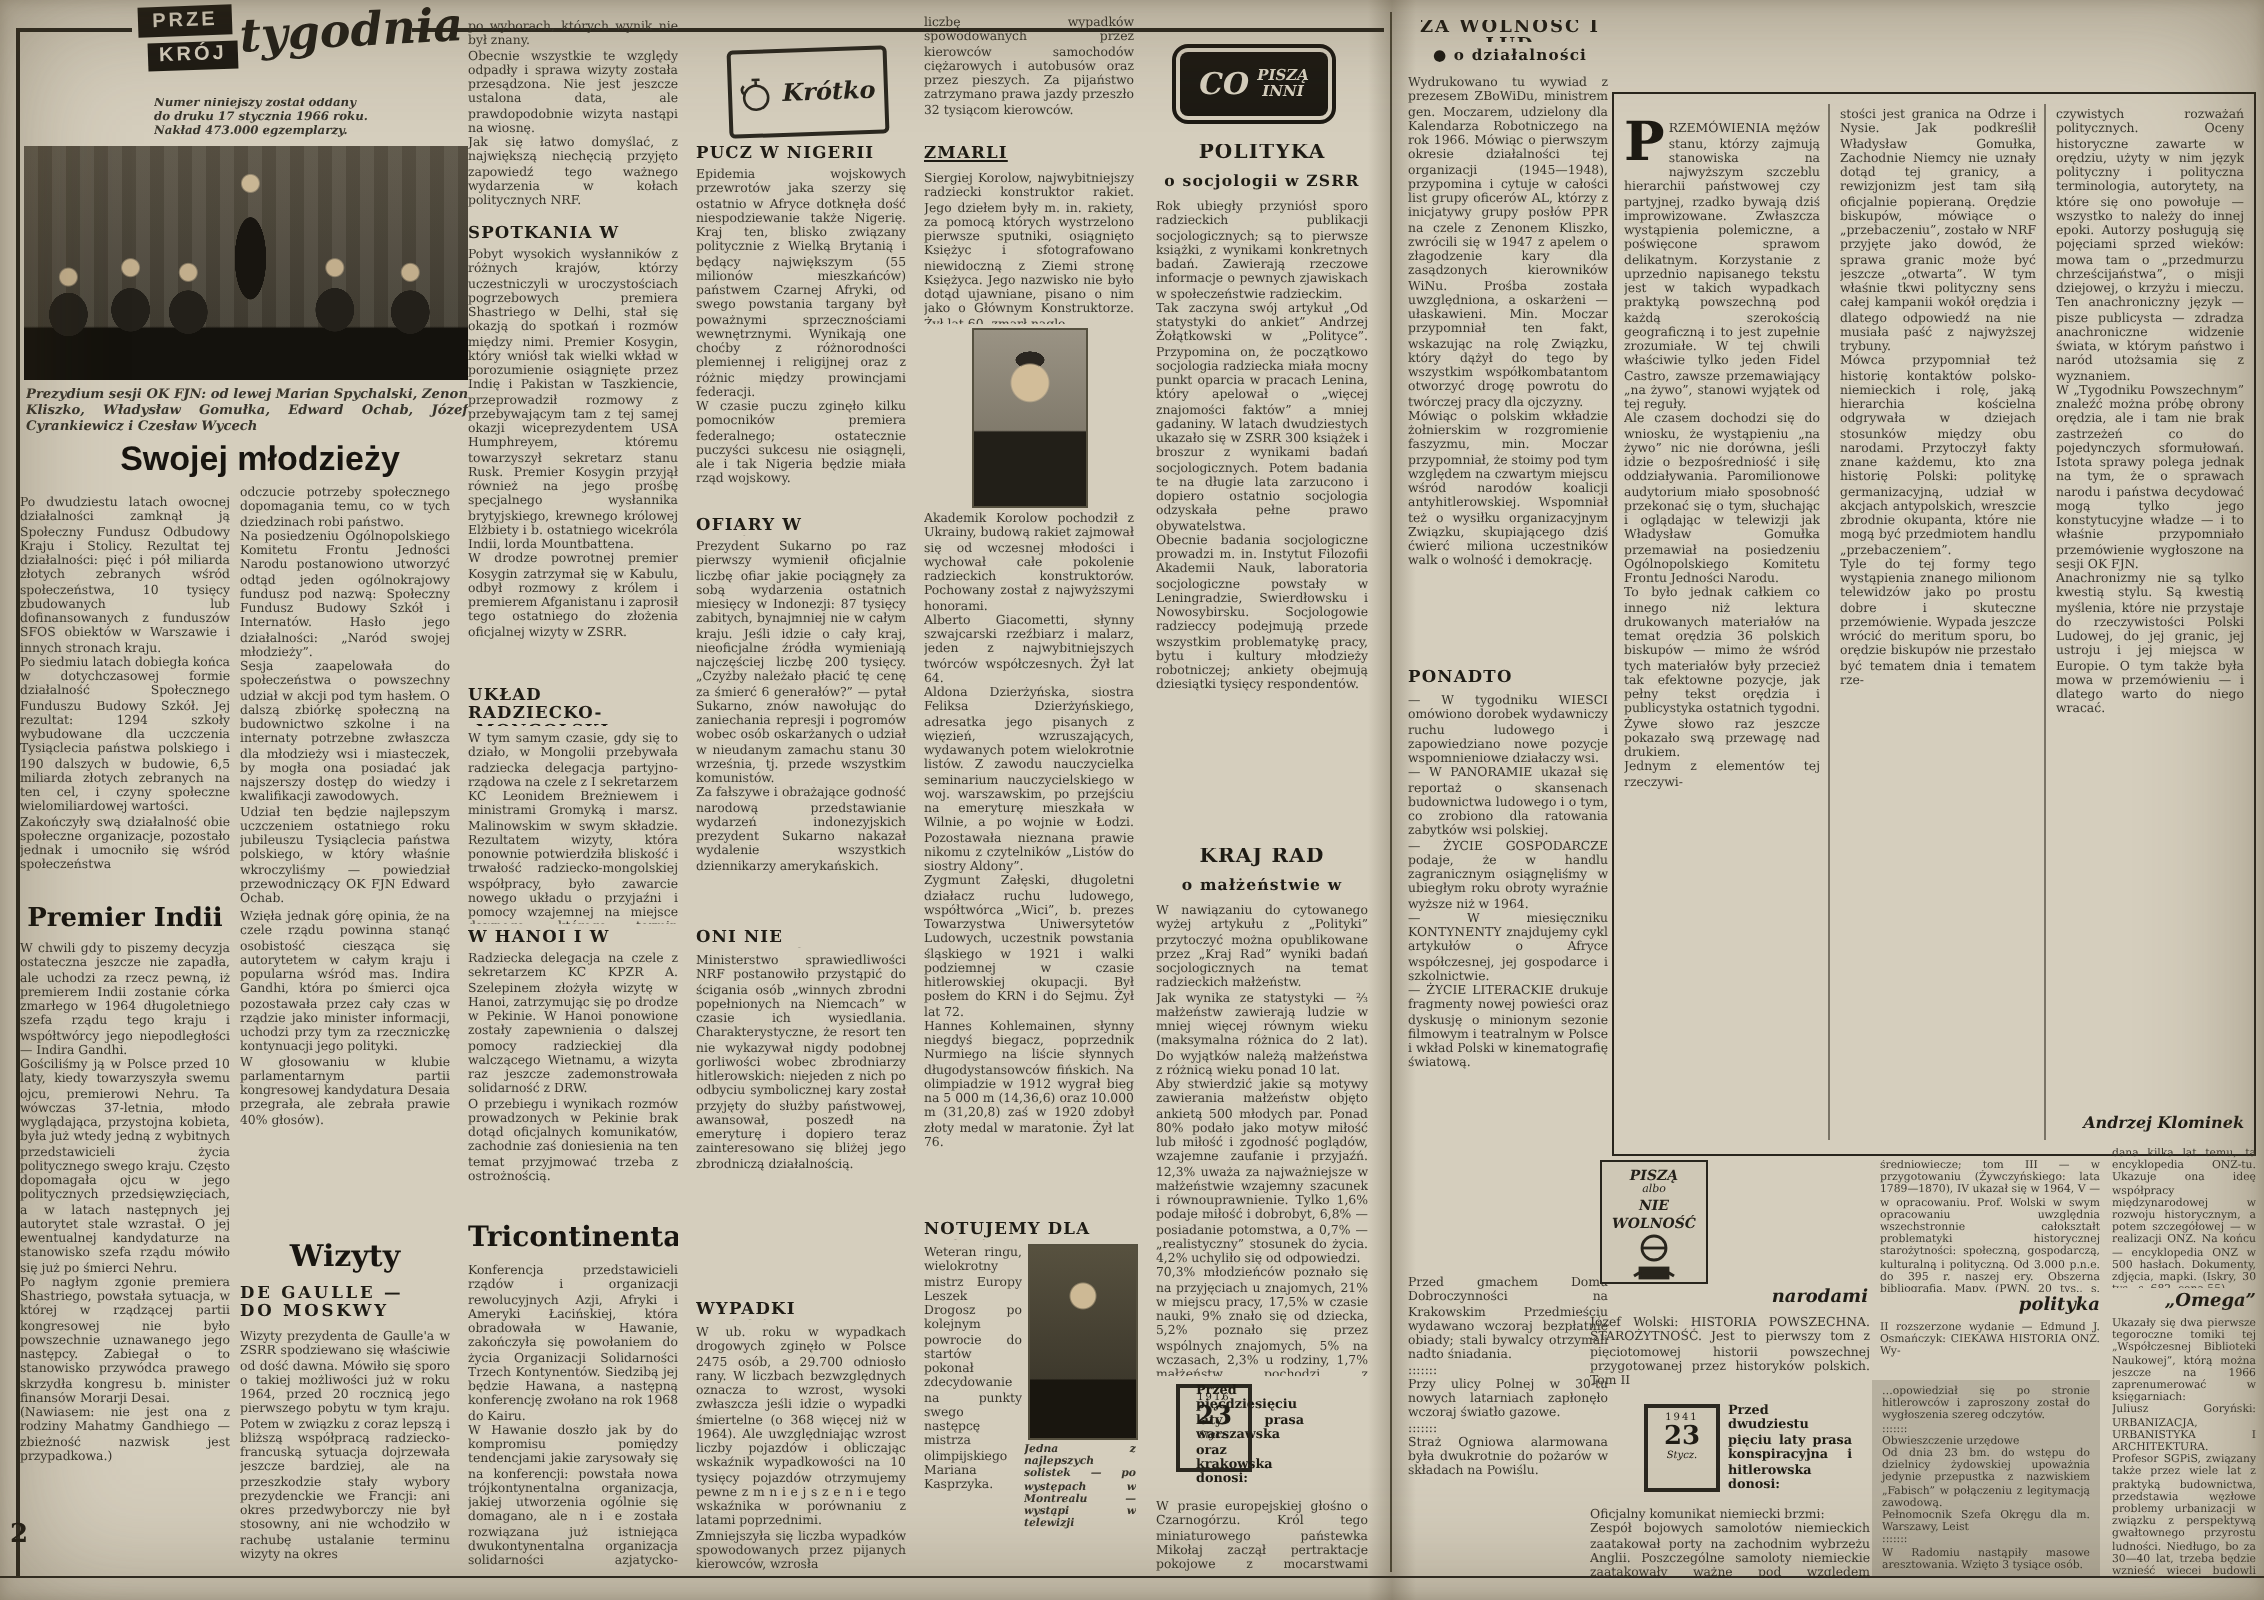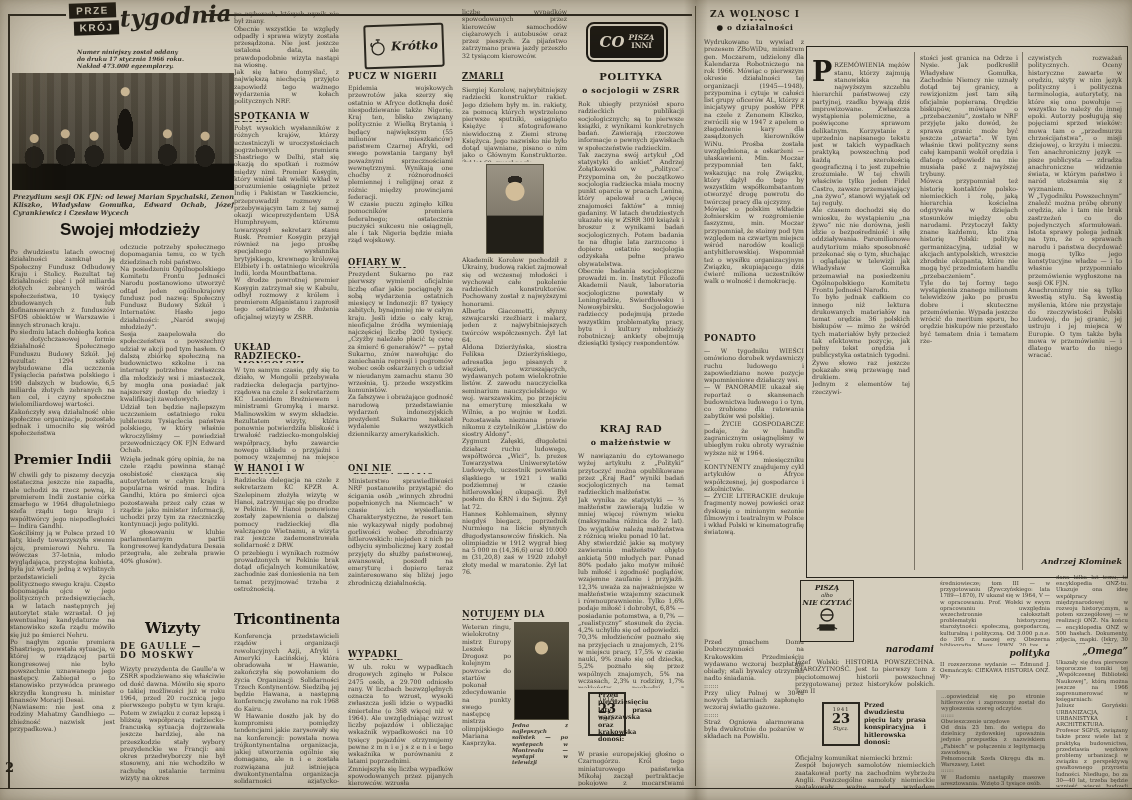--- a/index.html
+++ b/index.html
@@ -143,21 +143,21 @@
   <div class="head abs" style="left:462px;top:610px;width:105px;height:10px;">NOTUJEMY DLA HISTORII:</div>
   <div class="t abs" style="left:462px;top:623px;width:49px;height:150px;">Weteran ringu, wielokrotny mistrz Europy Leszek Drogosz po kolejnym powrocie do startów pokonał zdecydowanie na punkty swego następcę mistrza olimpijskiego Mariana Kasprzyka.</div>
   <div class="photo abs" style="left:514px;top:622px;width:53px;height:96px;
       background-image:radial-gradient(circle 7px at 50% 26%, #cdb995 0 6px, rgba(0,0,0,0) 7px),linear-gradient(0deg,#19160f 0 30%,rgba(0,0,0,0) 31%),linear-gradient(#57513f,#322e24);border:1px solid #55503f;"></div>
   <div class="t abs ital tiny" style="left:512px;top:722px;width:56px;height:60px;font-weight:bold;">Jedna z najlepszych solistek — po występach w Montrealu — wystąpi w telewizji</div>
 
   <div class="abs" style="left:590px;top:26px;width:74px;height:32px;background:#1d1a14;border-radius:4px;display:flex;align-items:center;justify-content:center;gap:4px;outline:2px solid #1d1a14;outline-offset:2px;">
     <span style="color:#d8d1c0;font-weight:bold;font-style:italic;font-size:15px;">CO</span>
     <span style="display:flex;flex-direction:column;line-height:8px;align-items:center;">
       <span style="color:#d8d1c0;font-style:italic;font-weight:bold;font-size:7.5px;">PISZĄ</span>
-      <span style="color:#d8d1c0;font-weight:bold;font-size:7.5px;">INNI</span>
+      <span style="color:#d8d1c0;font-style:italic;font-weight:bold;font-size:7.5px;">INNI</span>
     </span>
   </div>
   <div class="head head-c abs" style="left:578px;top:72px;width:106px;height:12px;font-size:10px;">POLITYKA</div>
   <div class="head head-c abs" style="left:578px;top:86px;width:106px;height:10px;font-size:7.8px;">o socjologii w ZSRR</div>
   <div class="t abs" style="left:578px;top:100px;width:106px;height:320px;">Rok ubiegły przyniósł sporo radzieckich publikacji socjologicznych; są to pierwsze książki, z wynikami konkretnych badań. Zawierają rzeczowe informacje o pewnych zjawiskach w społeczeństwie radzieckim.
 Tak zaczyna swój artykuł „Od statystyki do ankiet” Andrzej Żołątkowski w „Polityce”. Przypomina on, że początkowo socjologia radziecka miała mocny punkt oparcia w pracach Lenina, który apelował o „więcej znajomości faktów” a mniej gadaniny. W latach dwudziestych ukazało się w ZSRR 300 książek i broszur z wynikami badań socjologicznych. Potem badania te na długie lata zarzucono i dopiero ostatnio socjologia odzyskała pełne prawo obywatelstwa.
 Obecnie badania socjologiczne prowadzi m. in. Instytut Filozofii Akademii Nauk, laboratoria socjologiczne powstały w Leningradzie, Swierdłowsku i Nowosybirsku. Socjologowie radzieccy podejmują przede wszystkim problematykę pracy, bytu i kultury młodzieży robotniczej; ankiety obejmują dziesiątki tysięcy respondentów.</div>
   <div class="head head-c abs" style="left:578px;top:424px;width:106px;height:12px;font-size:10px;">KRAJ RAD</div>
   <div class="head head-c abs" style="left:578px;top:438px;width:106px;height:10px;font-size:7.8px;">o małżeństwie w ZSRR</div>
   <div class="t abs" style="left:578px;top:452px;width:106px;height:236px;">W nawiązaniu do cytowanego wyżej artykułu z „Polityki” przytoczyć można opublikowane przez „Kraj Rad” wyniki badań socjologicznych na temat radzieckich małżeństw.
@@ -205,21 +205,21 @@
 Mówca przypomniał też historię kontaktów polsko-niemieckich i rolę, jaką hierarchia kościelna odgrywała w dziejach stosunków między obu narodami. Przytoczył fakty znane każdemu, kto zna historię Polski: politykę germanizacyjną, udział w akcjach antypolskich, wreszcie zbrodnie okupanta, które nie mogą być przedmiotem handlu „przebaczeniem”.
 Tyle do tej formy tego wystąpienia znanego milionom telewidzów jako po prostu dobre i skuteczne przemówienie. Wypada jeszcze wrócić do meritum sporu, bo orędzie biskupów nie przestało być tematem dnia i tematem rze-</div>
   <div class="t abs" style="left:1028px;top:54px;width:94px;height:498px;">czywistych rozważań politycznych. Oceny historyczne zawarte w orędziu, użyty w nim język polityczny i polityczna terminologia, autorytety, na które się ono powołuje — wszystko to należy do innej epoki. Autorzy posługują się pojęciami sprzed wieków: mowa tam o „przedmurzu chrześcijaństwa”, o misji dziejowej, o krzyżu i mieczu. Ten anachroniczny język — pisze publicysta — zdradza anachroniczne widzenie świata, w którym państwo i naród utożsamia się z wyznaniem.
 W „Tygodniku Powszechnym” znaleźć można próbę obrony orędzia, ale i tam nie brak zastrzeżeń co do pojedynczych sformułowań. Istota sprawy polega jednak na tym, że o sprawach narodu i państwa decydować mogą tylko jego konstytucyjne władze — i to właśnie przypomniało przemówienie wygłoszone na sesji OK FJN.
 Anachronizmy nie są tylko kwestią stylu. Są kwestią myślenia, które nie przystaje do rzeczywistości Polski Ludowej, do jej granic, jej ustroju i jej miejsca w Europie. O tym także była mowa w przemówieniu — i dlatego warto do niego wracać.</div>
   <div class="sig abs" style="left:1028px;top:556px;width:94px;height:12px;">Andrzej Klominek</div>
 
   <div class="abs" style="left:800px;top:580px;width:52px;height:60px;border:1.5px solid #28251d;background:#cfc8b6;text-align:center;">
     <div style="font-weight:bold;font-style:italic;font-size:7px;margin-top:2px;color:#24211a;">PISZĄ</div>
     <div style="font-style:italic;font-size:5.5px;color:#24211a;">albo</div>
-    <div style="font-weight:bold;font-style:italic;font-size:7px;color:#24211a;">NIE CZYTAĆ</div>
+    <div style="font-weight:bold;font-style:italic;font-size:7px;color:#24211a;">NIE WOLNOŚĆ</div>
     <svg width="28" height="26" viewBox="0 0 28 26">
         <g fill="none" stroke="#28251d" stroke-width="1.4">
           <circle cx="14" cy="8" r="6"></circle>
           <path d="M8 8 H20"></path>
           <path d="M4 22 Q14 15 24 22"></path>
           <rect x="7" y="18" width="14" height="5" fill="#28251d"></rect>
         </g>
       </svg>
   </div>
   <div class="sig abs" style="left:860px;top:644px;width:74px;height:12px;font-size:9px;">narodami</div>

